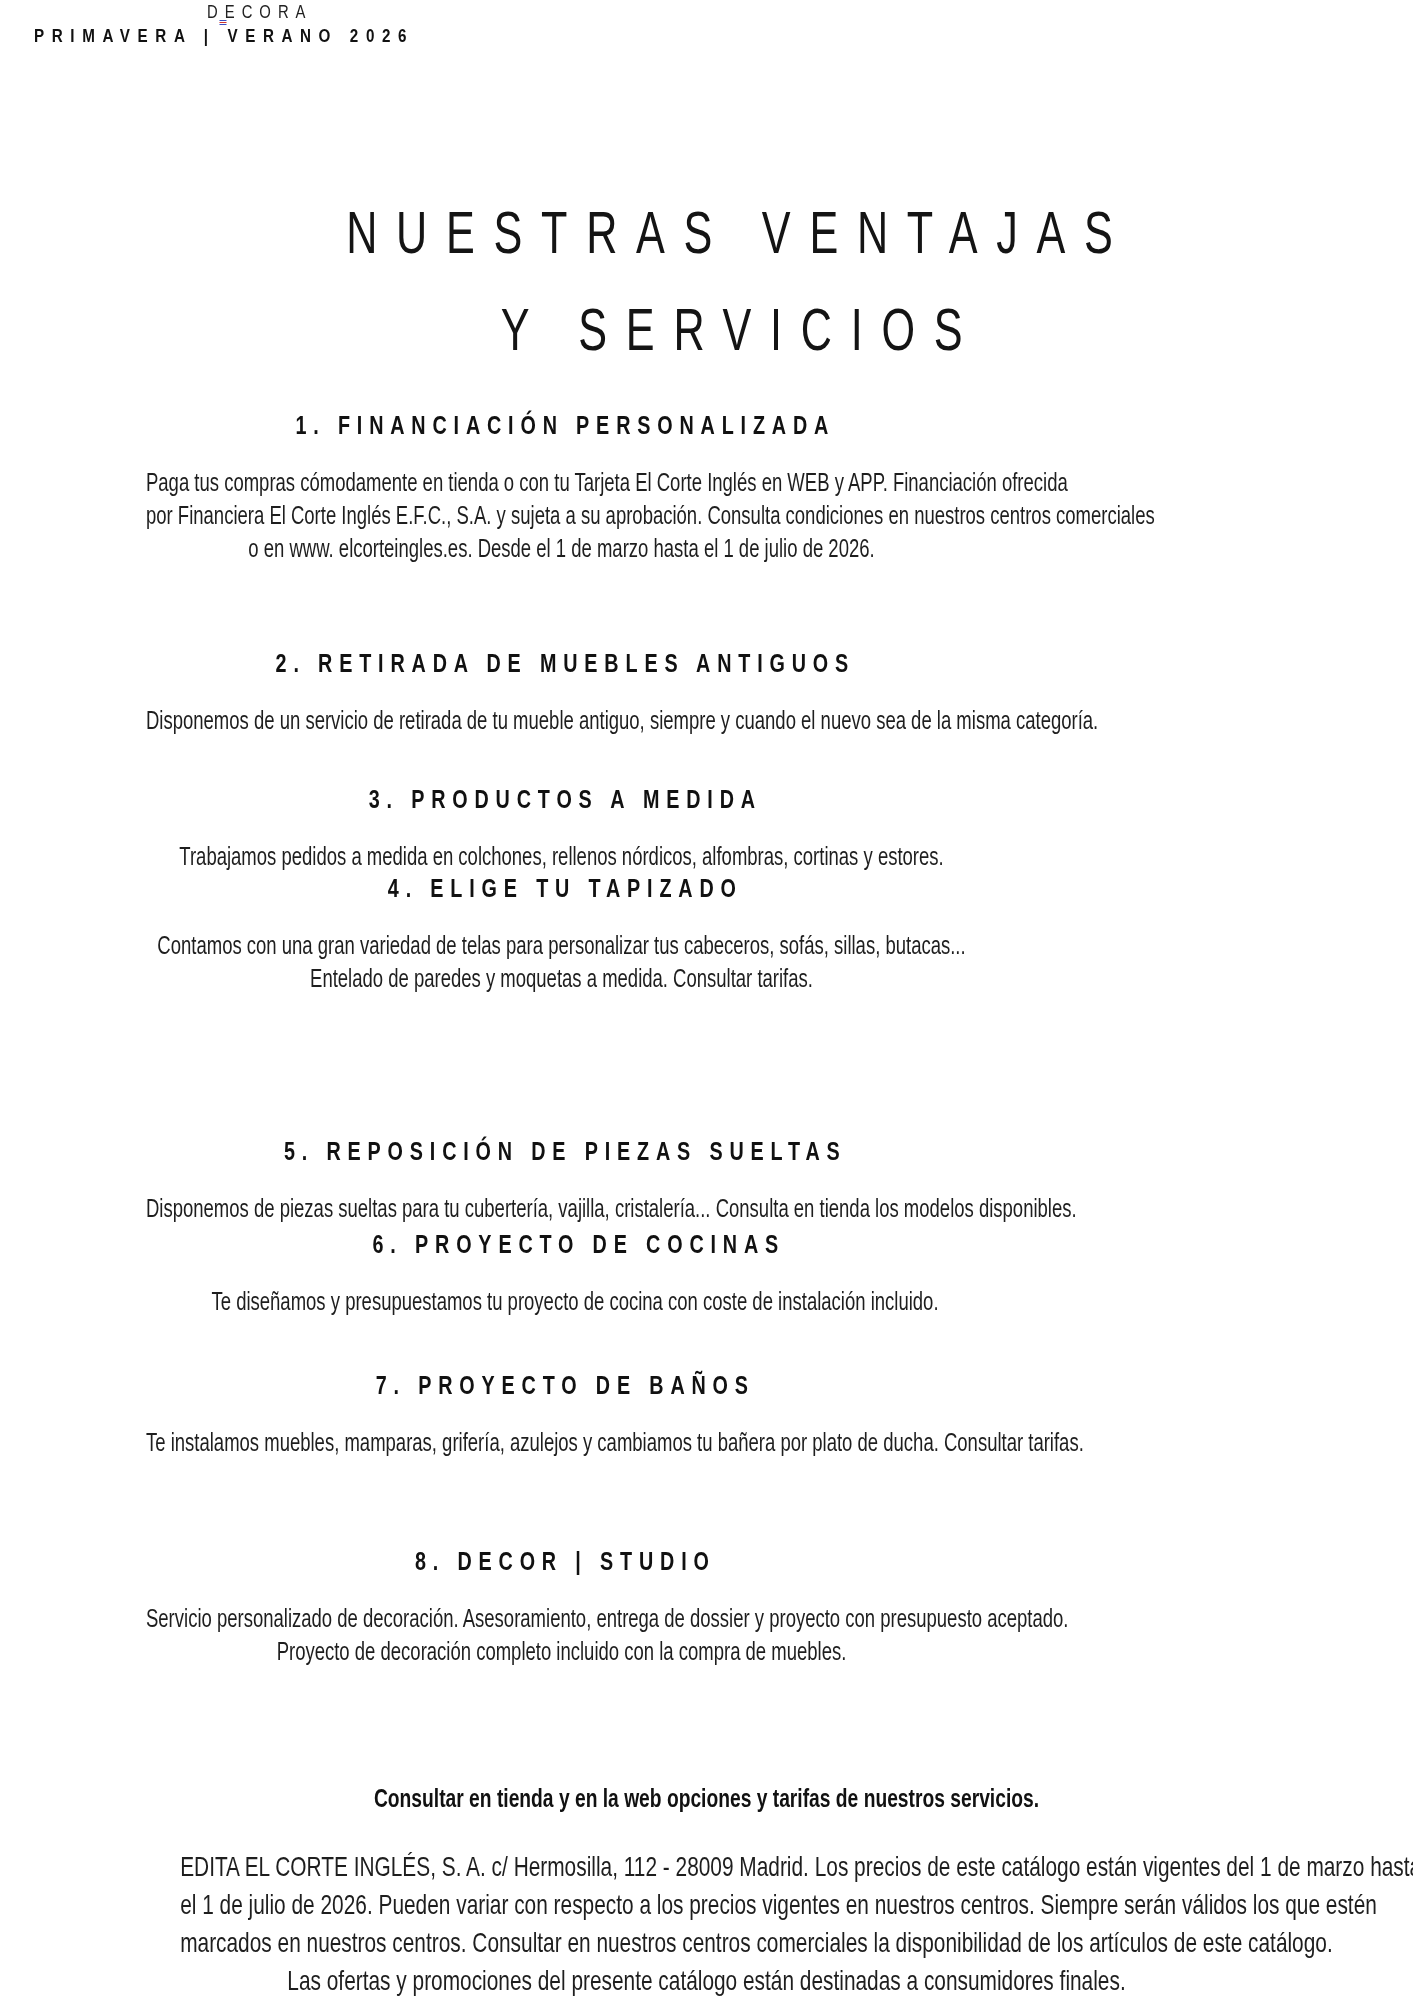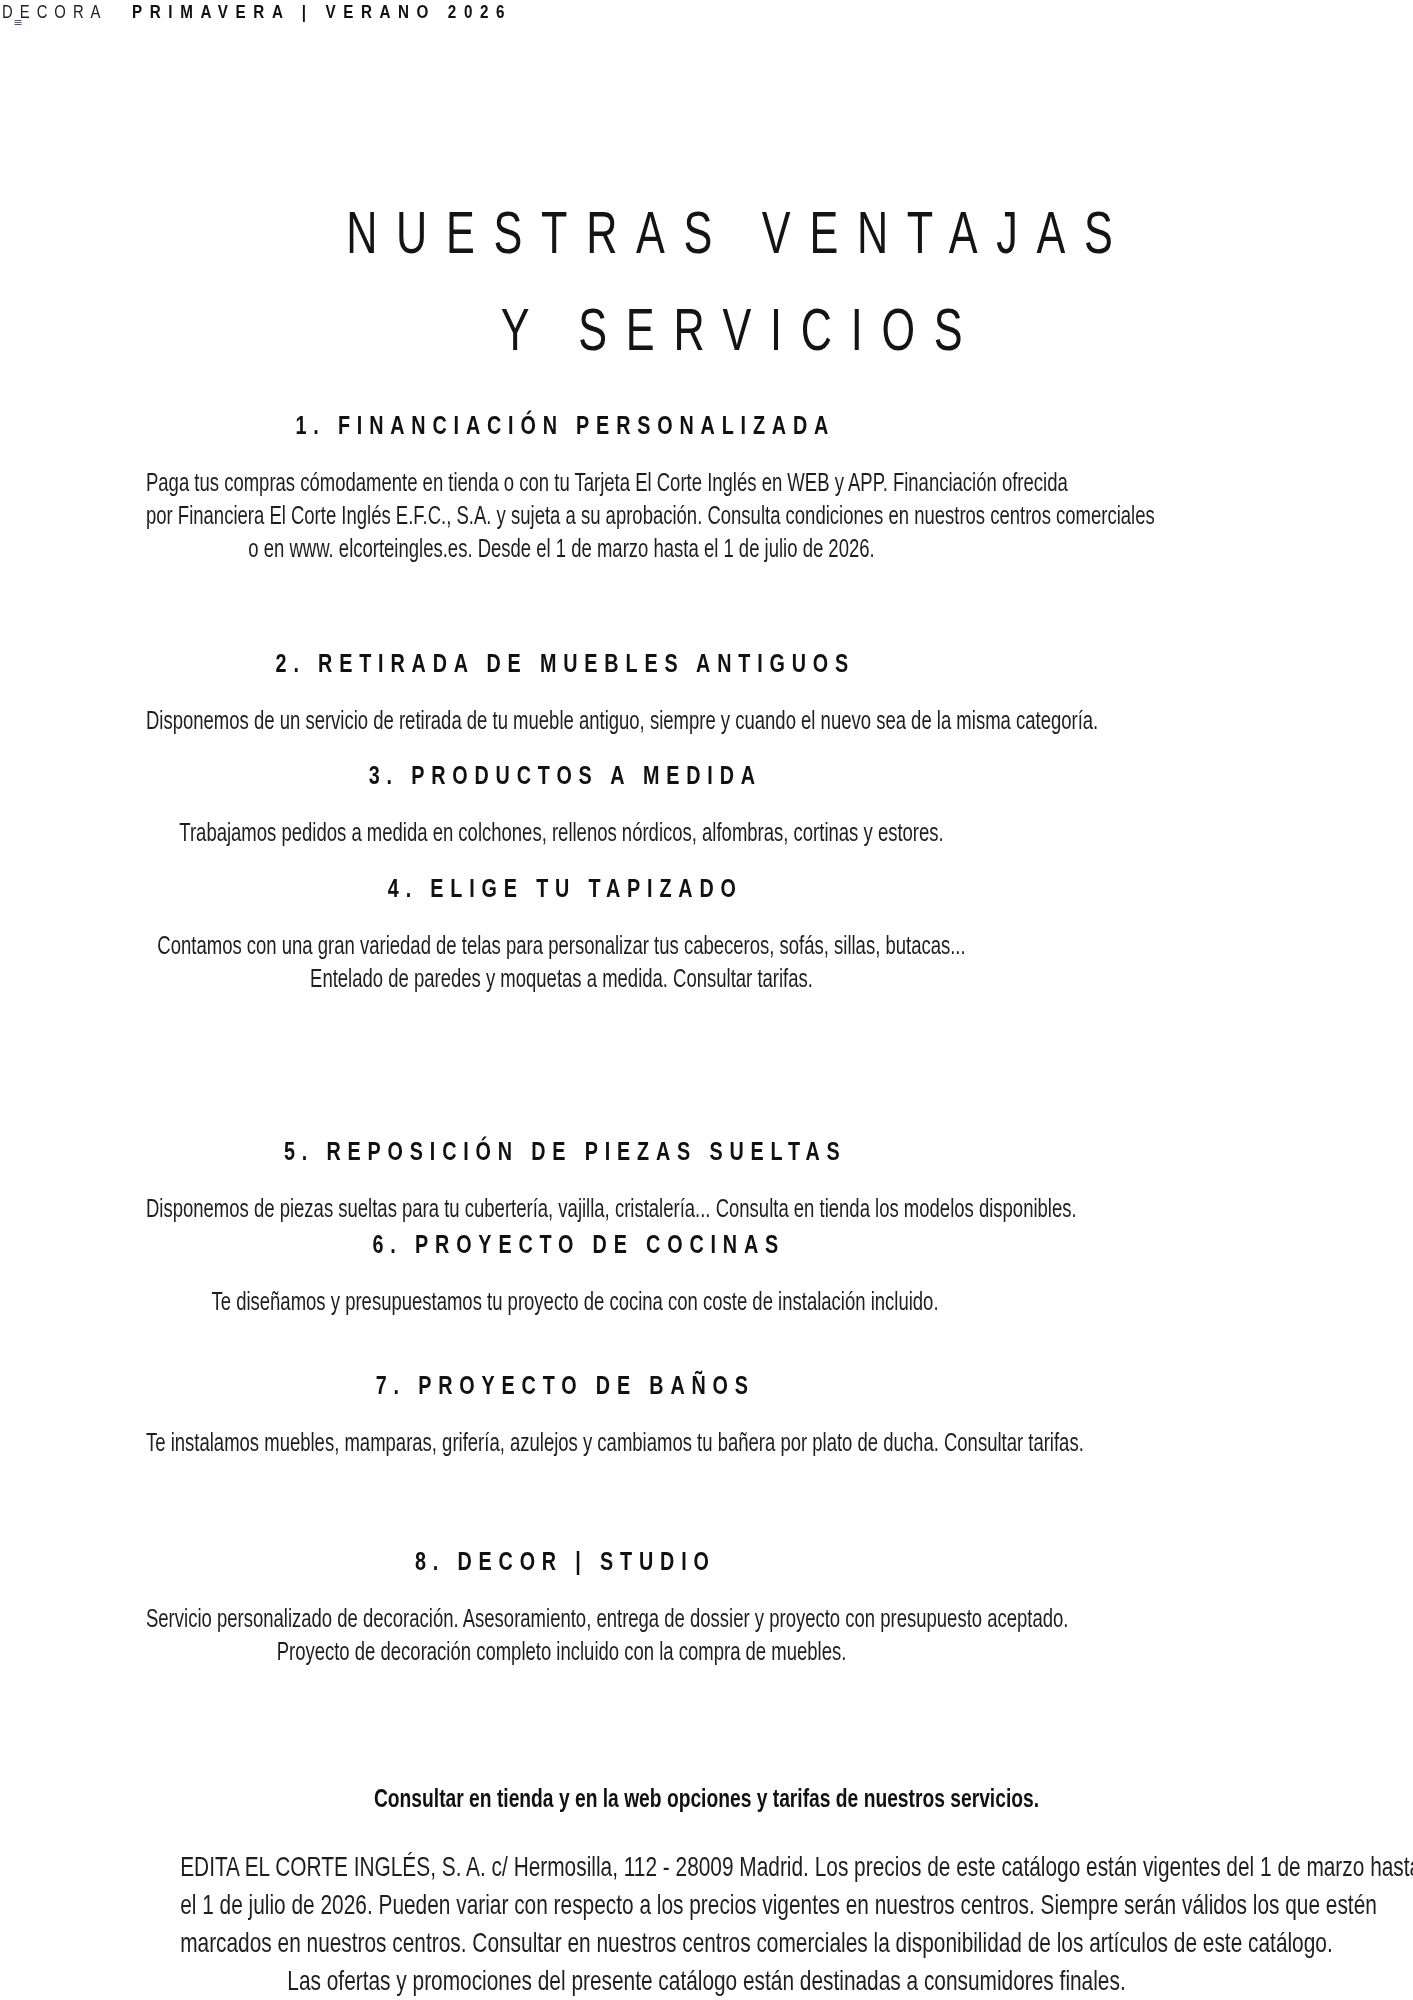--- a/index.html
+++ b/index.html
@@ -20,20 +20,21 @@
       position: absolute;
       left: 2px;
       top: 0px;
       height: 24px;
       display: flex;
       align-items: center;
       font-family: "Liberation Sans", sans-serif;
       font-size: 19px;
       line-height: 24px;
       white-space: nowrap;
+      flex-direction: column;
     }
     .brand {
       position: relative;
       font-weight: 400;
       letter-spacing: 9px;
       color: #222;
       transform: scaleX(0.78);
       transform-origin: left center;
       width: 98px;
       display: inline-block;
@@ -185,21 +186,21 @@
   </span>
 </div>
 
 <div class="section" style="top:627px;margin-top:21px;">
   <span class="section-heading">2. RETIRADA DE MUEBLES ANTIGUOS</span>
   <span class="section-body">
     <span class="line">Disponemos de un servicio de retirada de tu mueble antiguo, siempre y cuando el nuevo sea de la misma categoría.</span>
   </span>
 </div>
 
-<div class="section" style="top:760px;">
+<div class="section" style="top:784px;">
   <span class="section-heading">3. PRODUCTOS A MEDIDA</span>
   <span class="section-body">
     <span class="line">Trabajamos pedidos a medida en colchones, rellenos nórdicos, alfombras, cortinas y estores.</span>
   </span>
 </div>
 
 <div class="section" style="top:873px;">
   <span class="section-heading">4. ELIGE TU TAPIZADO</span>
   <span class="section-body">
     <span class="line">Contamos con una gran variedad de telas para personalizar tus cabeceros, sofás, sillas, butacas...</span>

